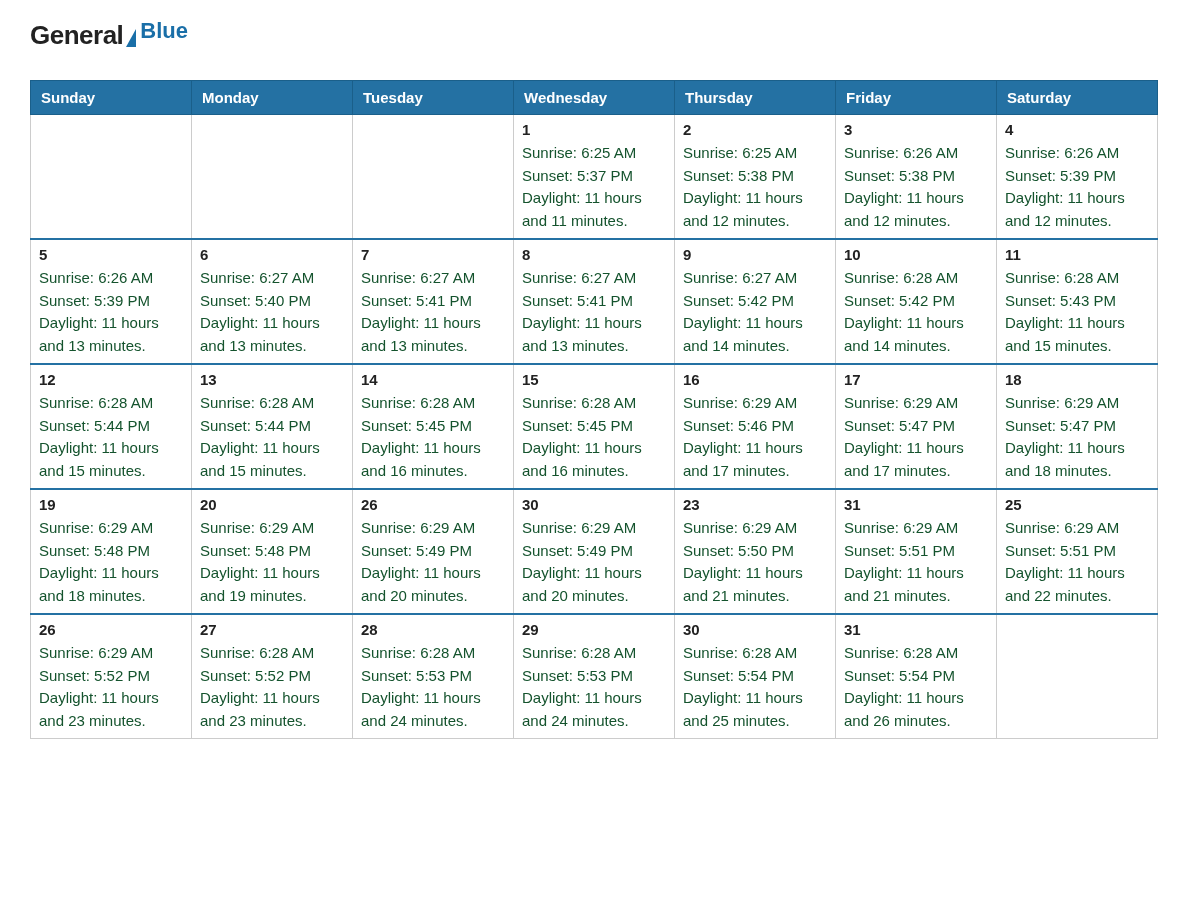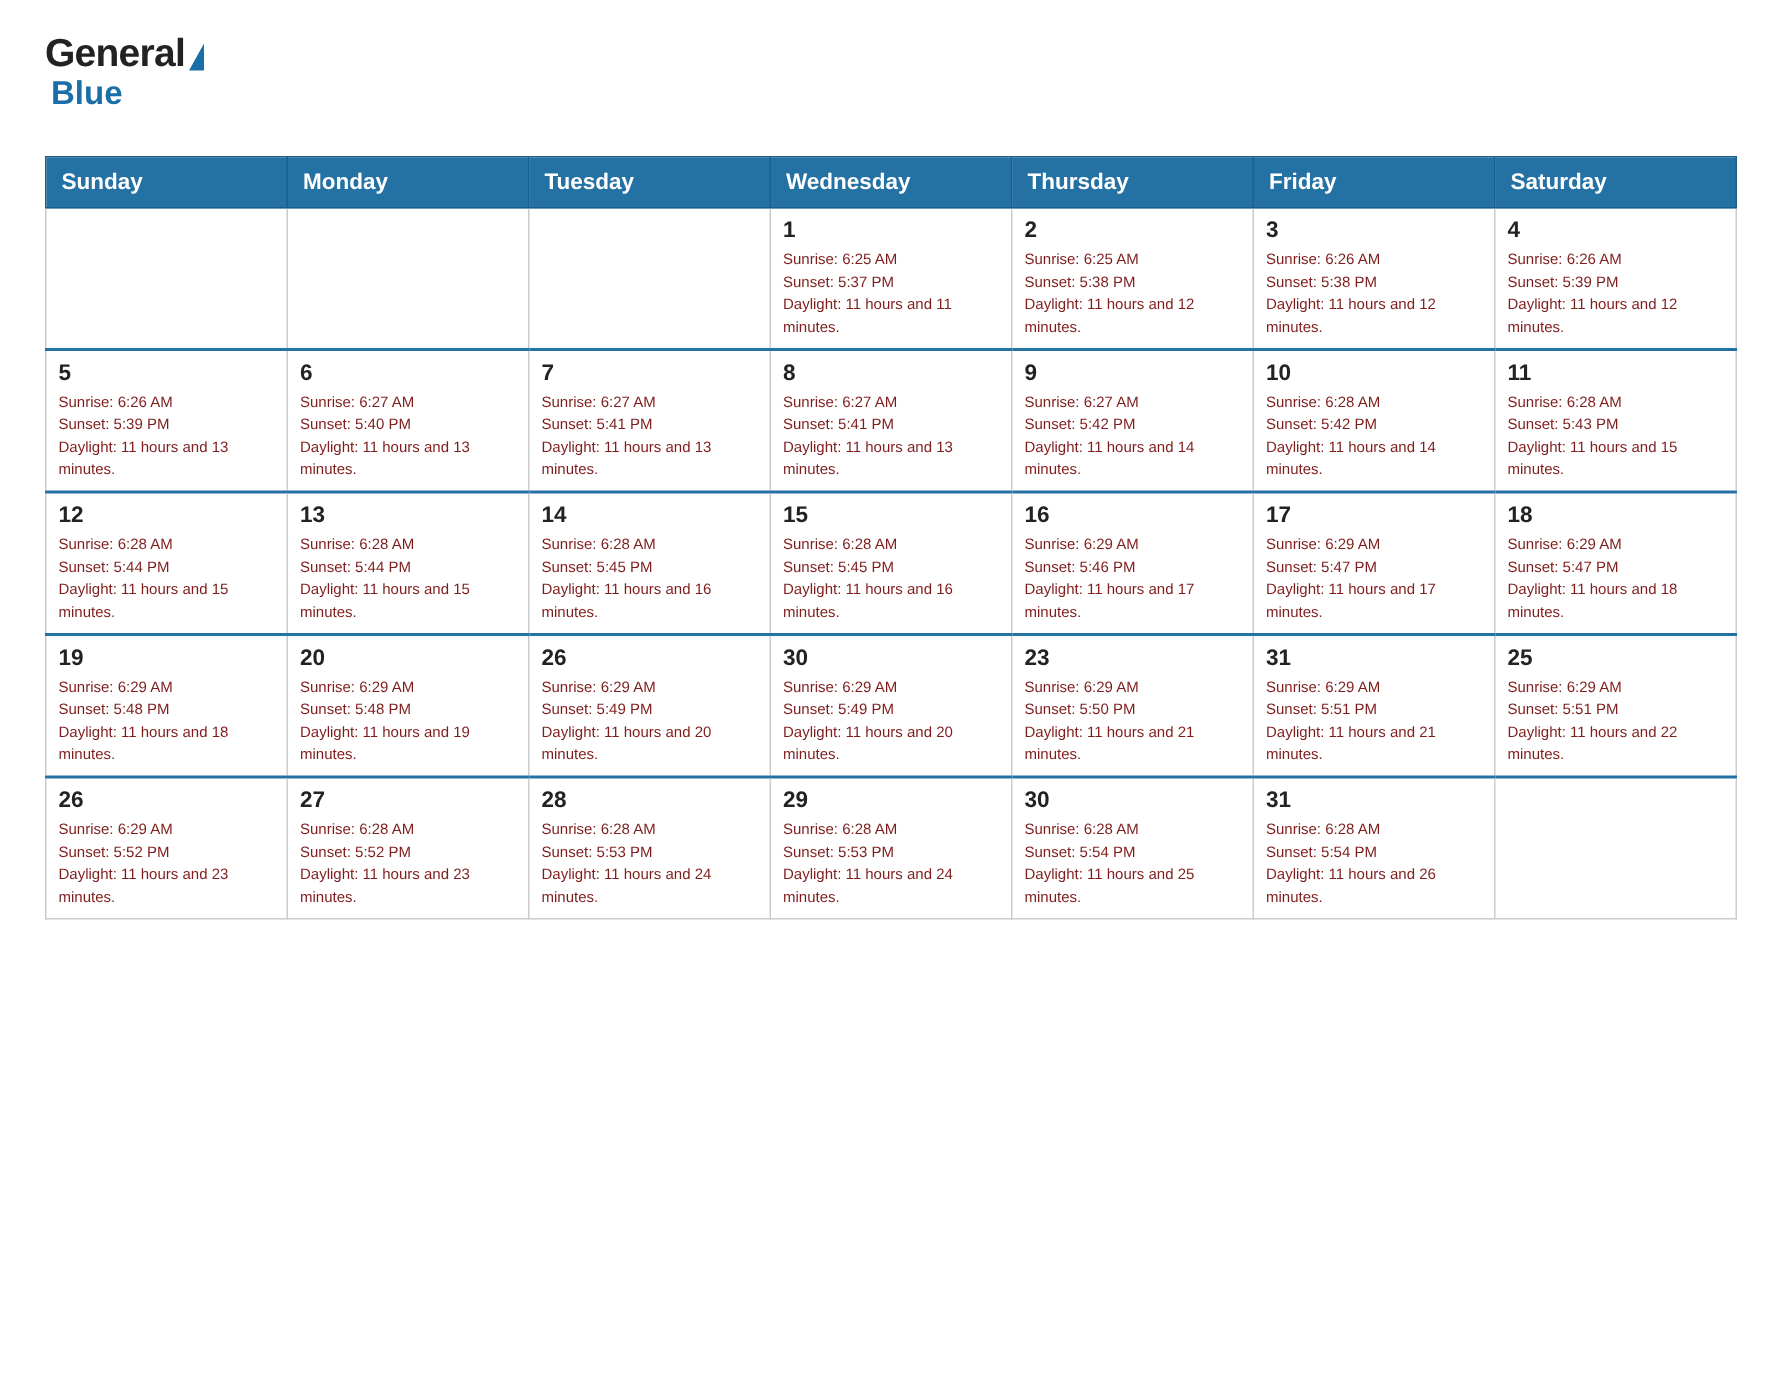--- a/index.html
+++ b/index.html
@@ -12,21 +12,21 @@
       padding: 20px 30px;
     }
     .header {
       display: flex;
       justify-content: space-between;
       align-items: flex-start;
       margin-bottom: 18px;
     }
     .logo {
       display: flex;
-      flex-direction: column;
+      flex-direction: row;
       align-items: flex-start;
     }
     .logo-top {
       display: flex;
       align-items: center;
     }
     .logo-general {
       font-size: 26px;
       font-weight: bold;
       color: #222;
@@ -89,22 +89,22 @@
       background: #fff;
     }
     .calendar td .day-num {
       font-size: 15px;
       font-weight: bold;
       color: #222;
       display: block;
       margin-bottom: 4px;
     }
     .calendar td .day-info {
-      font-size: 10px;
-      color: #7f1d1d;
+      font-size: 15px;
+      color: #14532d;
       line-height: 1.5;
     }
     .calendar td.empty {
       background: #fff;
     }
     .calendar tr td {
       border-top: 2px solid #2471a3;
     }
     .calendar tr:first-child td {
       border-top: 1px solid #ccc;

